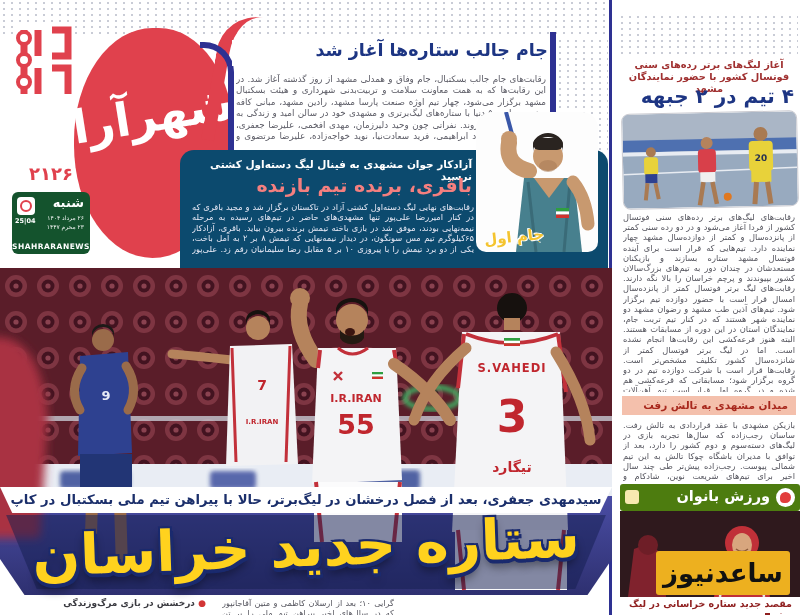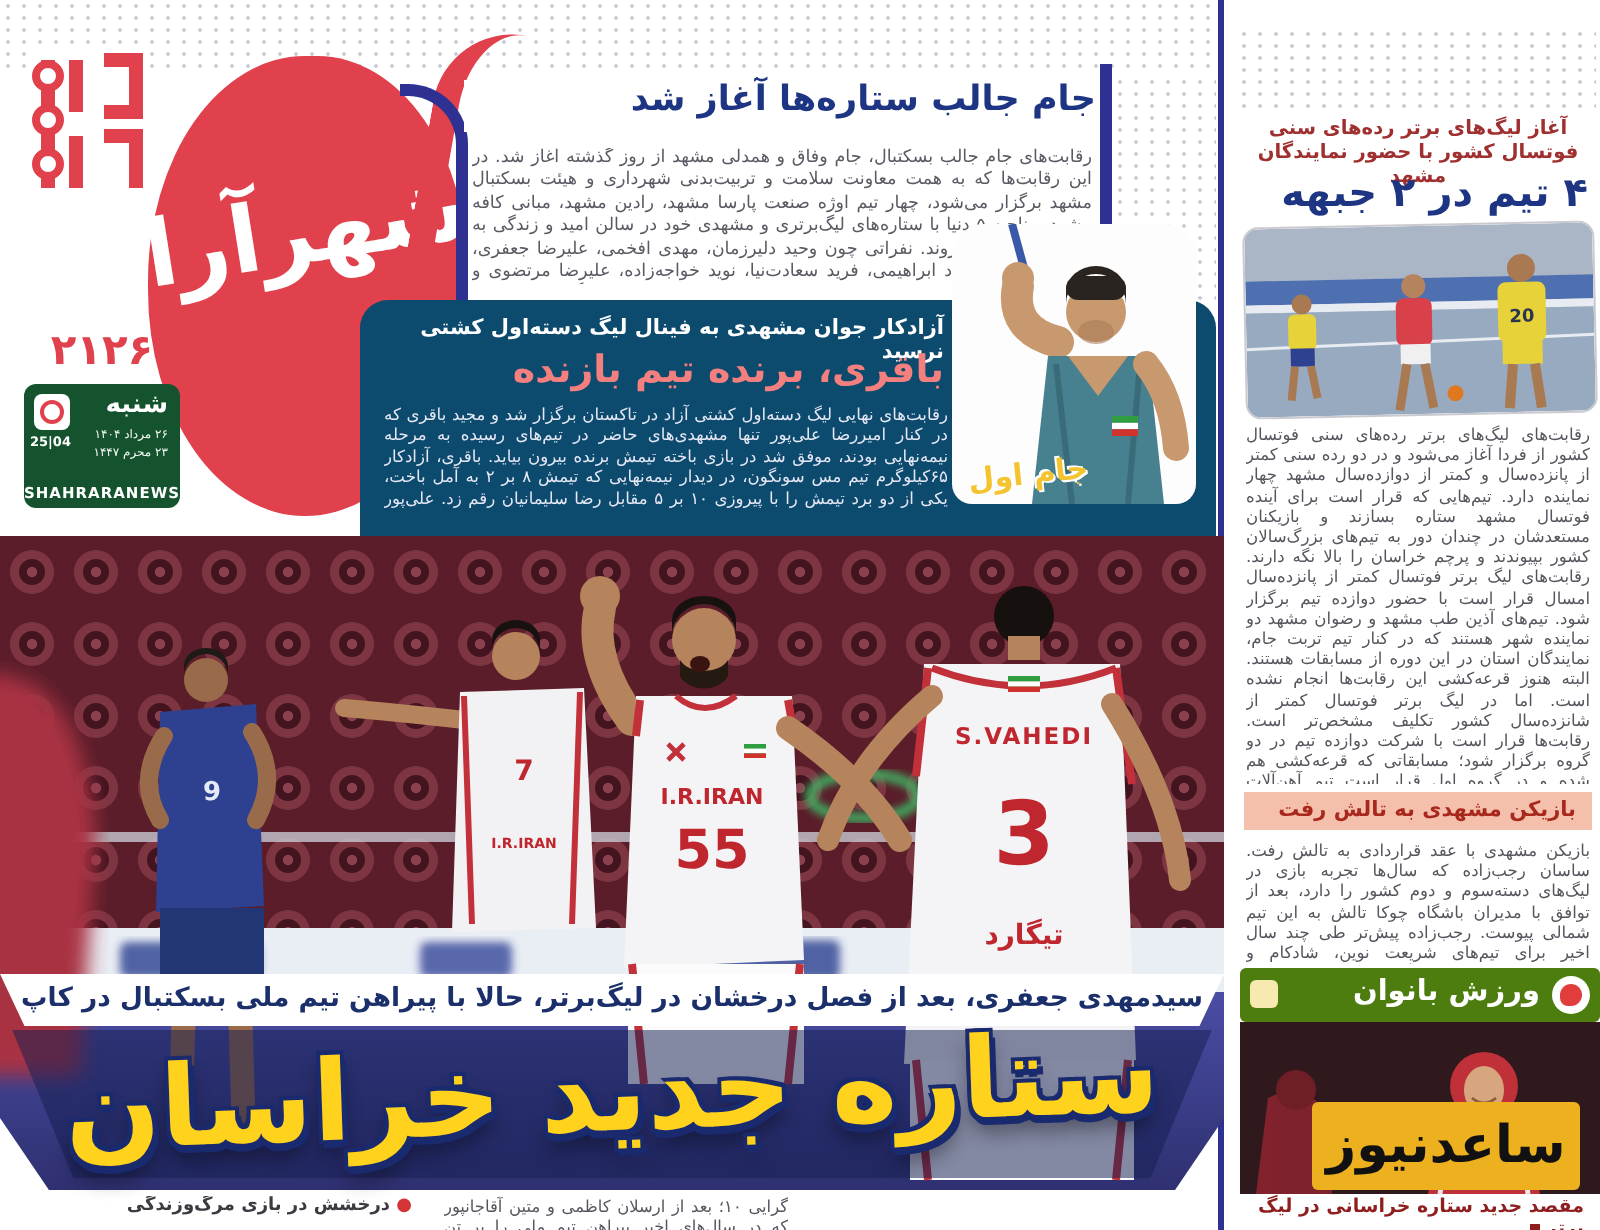--- a/index.html
+++ b/index.html
@@ -6,21 +6,21 @@
   #page{position:relative;width:800px;height:615px;background:#ffffff;overflow:hidden;direction:rtl;}
   .abs{position:absolute;}
   .dots{background-image:radial-gradient(#c9ccd6 1px,transparent 1.2px);background-size:8px 6px;}
   
   .divider{left:609px;top:0;width:3px;height:615px;background:#2e3192;}
   
   .kufic{left:12px;top:22px;width:62px;height:80px;}
   .brand-blob{left:74px;top:28px;width:160px;height:230px;background:#e0414d;border-radius:50% 48% 52% 50%;overflow:hidden;}
   .brand-text{left:74px;top:88px;width:160px;text-align:center;color:#ffffff;font-weight:bold;font-size:46px;transform:rotate(-9deg);letter-spacing:-2px;}
   .brand-swash{left:212px;top:14px;width:34px;height:130px;border-left:13px solid #e0414d;border-top-left-radius:40px;transform:rotate(10deg);}
-  .issue{left:8px;top:163px;width:86px;font-size:21px;font-weight:bold;color:#e0414d;letter-spacing:7px;text-align:center;}
+  .issue{left:8px;top:163px;width:86px;font-size:18px;font-weight:bold;color:#e0414d;letter-spacing:7px;text-align:center;}
   .date-badge{left:12px;top:192px;width:78px;height:62px;background:#14532d;border-radius:6px;color:#fff;overflow:hidden;}
   .db-week{position:absolute;right:6px;top:3px;font-size:13px;font-weight:bold;}
   .db-sq{position:absolute;left:5px;top:5px;width:18px;height:18px;background:#fff;border-radius:4px;}
   .db-ring{position:absolute;left:3px;top:3px;width:8px;height:8px;border:2px solid #e0414d;border-radius:50%;}
   .db-num{position:absolute;left:3px;top:25px;font-size:6.5px;font-weight:bold;direction:ltr;}
   .db-d1{position:absolute;right:6px;top:22px;font-size:6px;opacity:.95;}
   .db-d2{position:absolute;right:6px;top:31px;font-size:6px;opacity:.95;}
   .db-site{position:absolute;left:0;bottom:3px;width:100%;text-align:center;font-size:7.5px;font-weight:bold;letter-spacing:.5px;direction:ltr;}
   
   .headline-top{left:232px;top:40px;width:316px;height:26px;font-size:17.5px;font-weight:bold;color:#1d3583;text-align:right;background:#fff;}
@@ -273,21 +273,21 @@
         <rect x="126" y="29" width="24" height="30" rx="4" fill="#e8d23a"></rect>
         <text x="138" y="49" font-size="9" font-weight="bold" fill="#2a3550" text-anchor="middle">20</text>
         <rect x="128" y="58" width="20" height="12" fill="#e8d23a"></rect>
         <path d="M133,70 L131,92 M144,70 L147,92" stroke="#a97a52" stroke-width="5"></path>
       </g>
       <circle cx="104" cy="84" r="4" fill="#e07820"></circle>
     </svg>
   </div>
 
   <div class="abs sb-body">رقابت‌های لیگ‌های برتر رده‌های سنی فوتسال کشور از فردا آغاز می‌شود و در دو رده سنی کمتر از پانزده‌سال و کمتر از دوازده‌سال مشهد چهار نماینده دارد. تیم‌هایی که قرار است برای آینده فوتسال مشهد ستاره بسازند و بازیکنان مستعدشان در چندان دور به تیم‌های بزرگ‌سالان کشور بپیوندند و پرچم خراسان را بالا نگه دارند. رقابت‌های لیگ برتر فوتسال کمتر از پانزده‌سال امسال قرار است با حضور دوازده تیم برگزار شود. تیم‌های آذین طب مشهد و رضوان مشهد دو نماینده شهر هستند که در کنار تیم تربت جام، نمایندگان استان در این دوره از مسابقات هستند. البته هنوز قرعه‌کشی این رقابت‌ها انجام نشده است. اما در لیگ برتر فوتسال کمتر از شانزده‌سال کشور تکلیف مشخص‌تر است. رقابت‌ها قرار است با شرکت دوازده تیم در دو گروه برگزار شود؛ مسابقاتی که قرعه‌کشی هم شده و در گروه اول قرار است تیم آهن‌آلات صفرزاده مشهد با تیم‌های شهرداری ساوه، ماهان بوئین‌زهرا، مس سونگون، سپاهان نوین و اروم گاز ارومیه بازی کند. در گروه دوم هم تیم رضوان مشهد با تیم‌های عقاب قشقایی، ایرانیان حسین، فجر شهید ناصری ساوه، آینده‌سازان نقده و پتروسازان تهران هم‌گروه است. رقابت‌های دور رفت گروه اول به میزبانی بوئین‌زهرا و گروه دوم به میزبانی قشقایی برگزار می‌شود.</div>
-  <div class="abs sb-salmon">بازیکن مشهدی به تالش رفت</div>
+  <div class="abs sb-salmon">میدان مشهدی به تالش رفت</div>
   <div class="abs sb-body2">بازیکن مشهدی با عقد قراردادی به تالش رفت. ساسان رجب‌زاده که سال‌ها تجربه بازی در لیگ‌های دسته‌سوم و دوم کشور را دارد، بعد از توافق با مدیران باشگاه چوکا تالش به این تیم شمالی پیوست. رجب‌زاده پیش‌تر طی چند سال اخیر برای تیم‌های شریعت نوین، شادکام و فردوسی ثامن مشهد در لیگ‌های دسته دوم و سوم به میدان رفته بود.</div>
 
   <div class="abs banner">
     <div class="banner-circle">
         <span></span>
       </div>
     <div class="banner-label">ورزش بانوان</div>
     <div class="banner-tag"></div>
   </div>
 

